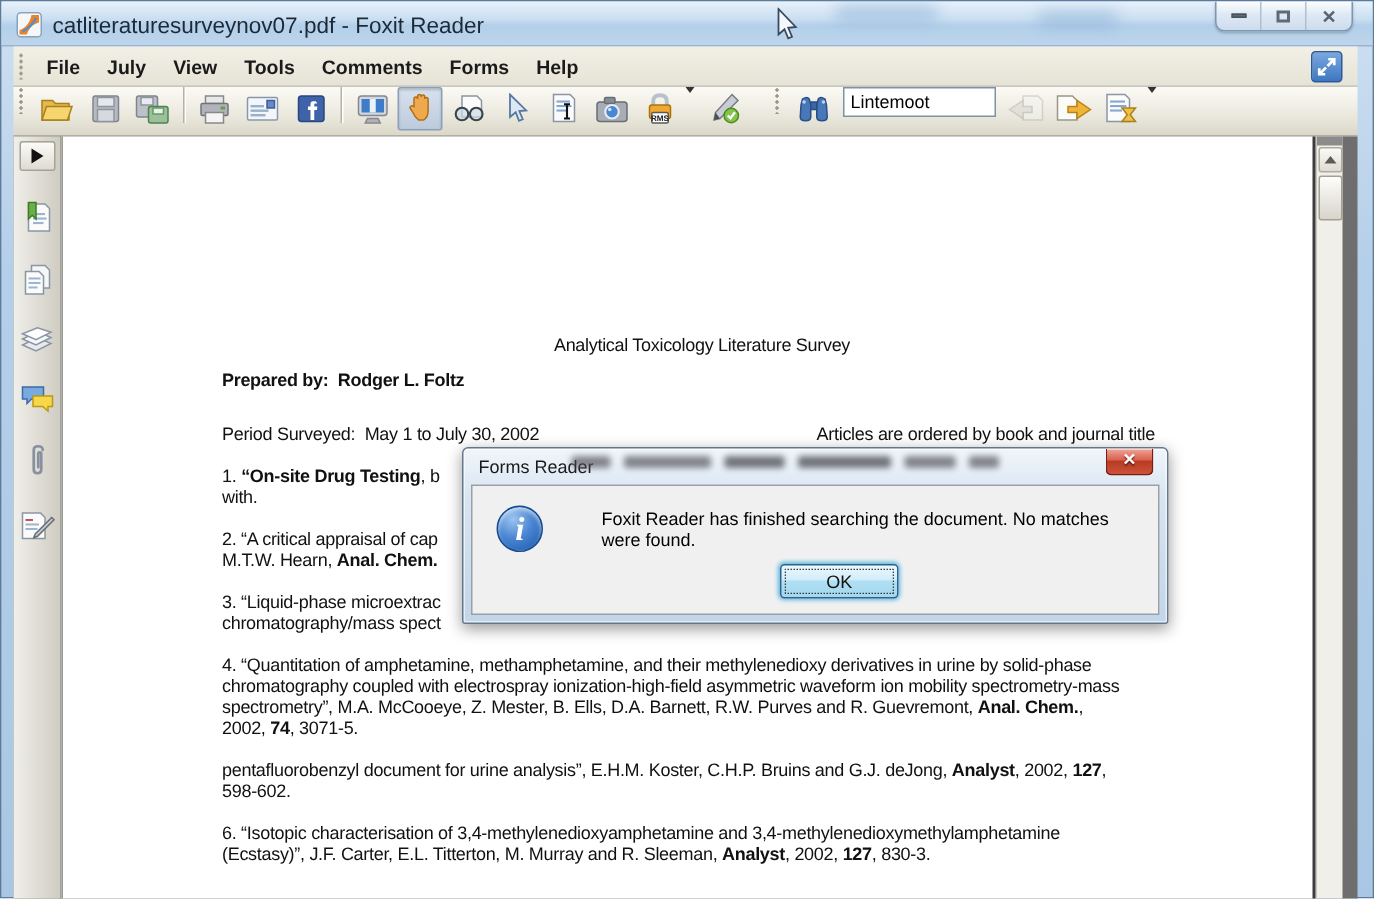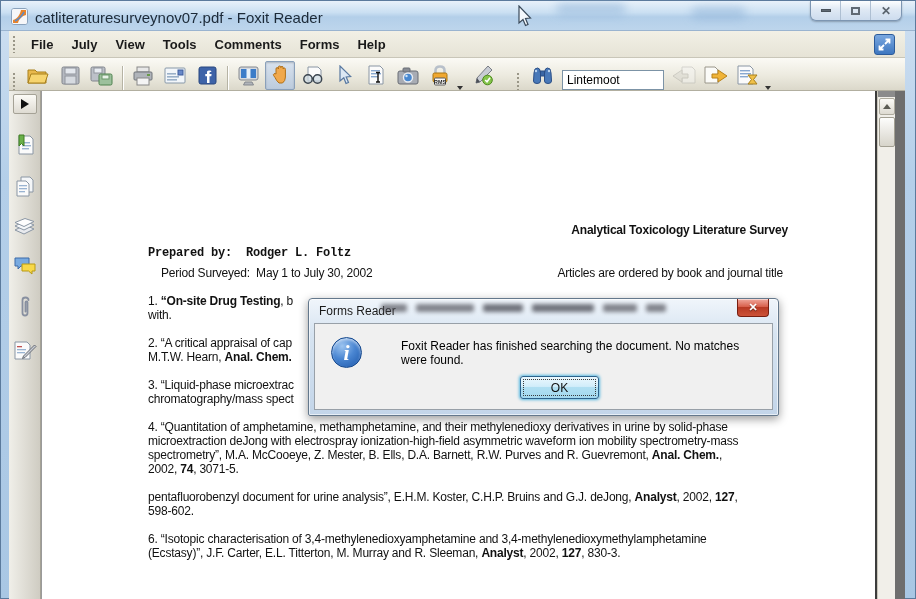--- a/index.html
+++ b/index.html
@@ -42,21 +42,21 @@
     background-image:radial-gradient(circle,#9a9788 1px, transparent 1.2px);
     background-size:4px 4px; background-repeat:repeat-y; }
   .menu-item { padding:4px 9px; font-size:13px; color:#1a1a1a; }
   .expand-icon { position:absolute; right:10px; top:3px; width:21px; height:21px; border-radius:3px;
     background:linear-gradient(180deg,#7aa8e0,#3e77c0); border:1px solid #2c5b9a;
     display:flex; align-items:center; justify-content:center; }
 
   
   .toolbar { position:absolute; left:8px; top:57px; width:896px; height:33px;
     background:linear-gradient(180deg,#fbfaf5 0%,#eceadf 55%,#dbd8ca 100%);
-    border-bottom:1px solid #b2afa0; display:flex; align-items:flex-end; }
+    border-bottom:1px solid #b2afa0; display:flex; align-items:flex-start; }
   .tb-btn { width:30px; height:29px; display:flex; align-items:center; justify-content:center;
     border:1px solid transparent; border-radius:2px; margin:0 1px; }
   .tb-btn.active { background:linear-gradient(180deg,#d8e2ee,#bccbdd);
     border:1px solid #8aa0ba; box-shadow:inset 0 1px 2px rgba(0,0,0,.2); }
   .tb-sep { width:1px; height:24px; background:#b6b3a4; margin:0 4px; box-shadow:1px 0 0 #ffffff; }
   .tb-caret { width:0; height:0; border-left:3.5px solid transparent; border-right:3.5px solid transparent;
     border-top:4px solid #333; margin:0 4px 0 1px; }
   .search-input { width:102px; height:20px; border:1px solid #7c93a6; font-size:12px;
     padding:1px 4px; font-family:"Liberation Sans",sans-serif; margin:0 4px; background:#fff; }
   .disabled { opacity:.45; filter:grayscale(.6); }
@@ -80,23 +80,23 @@
   .sb-btn { width:16px; height:17px; margin-top:1px; background:linear-gradient(180deg,#fbfaf6,#dedbd2);
     border:1px solid #aeab9e; border-radius:2px; display:flex; align-items:center; justify-content:center; }
   .sb-up { width:0; height:0; border-left:4px solid transparent; border-right:4px solid transparent;
     border-bottom:5px solid #5c5c54; }
   .sb-thumb { width:16px; height:30px; margin-top:2px; background:linear-gradient(180deg,#fdfdfc,#d7d4ca);
     border:1px solid #a3a093; border-radius:2px; }
 
   
   .doc-body { position:absolute; left:106px; top:132px; width:672px; font-size:12px;
     color:#111; letter-spacing:-0.2px; }
-  .doc-title { font-weight:bold; text-align:right; width:640px; margin-bottom:9px; white-space:pre; }
-  .doc-prepared { font-weight:bold; margin-bottom:6px; white-space:pre;font-family:Liberation Mono, monospace; }
-  .doc-period-row { display:flex; width:640px; margin-bottom:14px; white-space:pre;margin-left:13px; }
+  .doc-title { font-weight:normal; text-align:center; width:640px; margin-bottom:9px; white-space:pre; }
+  .doc-prepared { font-weight:bold; margin-bottom:22px; white-space:pre; }
+  .doc-period-row { display:flex; width:640px; margin-bottom:14px; white-space:pre; }
   .doc-order-note { margin-left:auto; margin-right:18px; }
   .para { margin-bottom:14px; }
   .line { line-height:14px; white-space:pre; }
   .line .b { font-weight:bold; }
 
   
   .dialog { position:absolute; left:307px; top:297px; width:471px; height:118px; z-index:100;
     background:linear-gradient(180deg,#f0f5fb 0%,#d7e4f1 30%,#c3d5e9 100%);
     border:1px solid #64788c; border-radius:4px 4px 2px 2px;
     box-shadow:0 3px 10px rgba(0,0,0,.4), inset 0 0 0 1px rgba(255,255,255,.6); }
@@ -403,21 +403,21 @@
             <div class="para">
               <div class="line"><span>2. “A critical appraisal of cap</span></div>
               <div class="line"><span>M.T.W. Hearn, </span><span class="b">Anal. Chem.</span></div>
             </div>
             <div class="para">
               <div class="line"><span>3. “Liquid-phase microextrac</span></div>
               <div class="line"><span>chromatography/mass spect</span></div>
             </div>
             <div class="para">
               <div class="line"><span>4. “Quantitation of amphetamine, methamphetamine, and their methylenedioxy derivatives in urine by solid-phase</span></div>
-              <div class="line"><span>microextraction deJong with electrospray ionization-high-field asymmetric waveform ion mobility spectrometry-mass</span></div>
+              <div class="line"><span>chromatography coupled with electrospray ionization-high-field asymmetric waveform ion mobility spectrometry-mass</span></div>
               <div class="line"><span>spectrometry”, M.A. McCooeye, Z. Mester, B. Ells, D.A. Barnett, R.W. Purves and R. Guevremont, </span><span class="b">Anal. Chem.</span><span>,</span></div>
               <div class="line"><span>2002, </span><span class="b">74</span><span>, 3071-5.</span></div>
             </div>
             <div class="para">
               <div class="line"><span>pentafluorobenzyl document for urine analysis”, E.H.M. Koster, C.H.P. Bruins and G.J. deJong, </span><span class="b">Analyst</span><span>, 2002, </span><span class="b">127</span><span>,</span></div>
               <div class="line"><span>598-602.</span></div>
             </div>
             <div class="para">
               <div class="line"><span>6. “Isotopic characterisation of 3,4-methylenedioxyamphetamine and 3,4-methylenedioxymethylamphetamine</span></div>
               <div class="line"><span>(Ecstasy)”, J.F. Carter, E.L. Titterton, M. Murray and R. Sleeman, </span><span class="b">Analyst</span><span>, 2002, </span><span class="b">127</span><span>, 830-3.</span></div>

